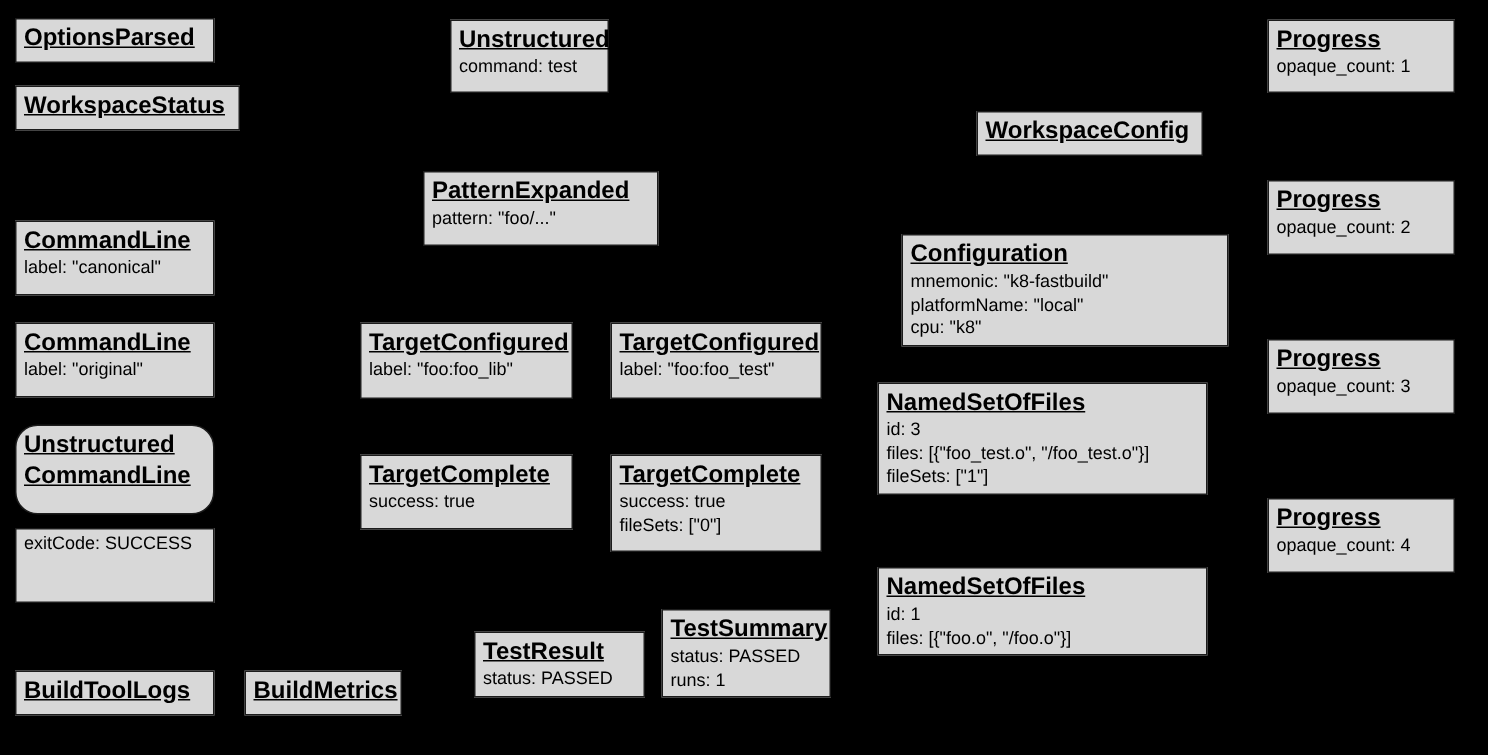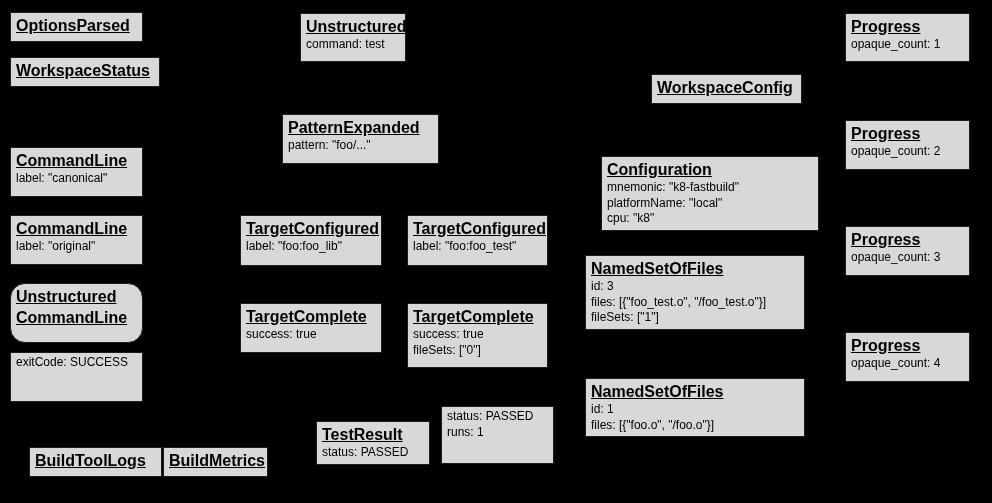--- a/index.html
+++ b/index.html
@@ -73,21 +73,21 @@
         <div class="node-title">Unstructured</div>
         <div class="node-title">CommandLine</div>
       </div>
     <div></div>
   </div>
     <div class="node" style="left: 10px; top: 352px; width: 133px; min-height: 50px;">
     <div>
         <div class="node-line">exitCode: SUCCESS</div>
       </div>
   </div>
-    <div class="node" style="left: 10px; top: 447px; width: 133px; min-height: 30px; margin-left: 19px;">
+    <div class="node" style="left: 10px; top: 447px; width: 133px; min-height: 30px;">
     <div>
         <div class="node-title">BuildToolLogs</div>
       </div>
     <div></div>
   </div>
     <div class="node" style="left: 163px; top: 447px; width: 105px; min-height: 30px;">
     <div>
         <div class="node-title">BuildMetrics</div>
       </div>
     <div></div>
@@ -143,20 +143,23 @@
   </div>
     <div class="node" style="left: 316px; top: 421px; width: 114px; min-height: 42px;">
     <div>
         <div class="node-title">TestResult</div>
       </div>
     <div>
         <div class="node-line">status: PASSED</div>
       </div>
   </div>
     <div class="node" style="left: 441px; top: 406px; width: 113px; min-height: 58px;">
+    <div>
+        <div class="node-title">TestSummary</div>
+      </div>
     <div>
         <div class="node-line">status: PASSED</div>
         <div class="node-line">runs: 1</div>
       </div>
   </div>
     <div class="node" style="left: 651px; top: 74px; width: 151px; min-height: 30px;">
     <div>
         <div class="node-title">WorkspaceConfig</div>
       </div>
     <div></div>

